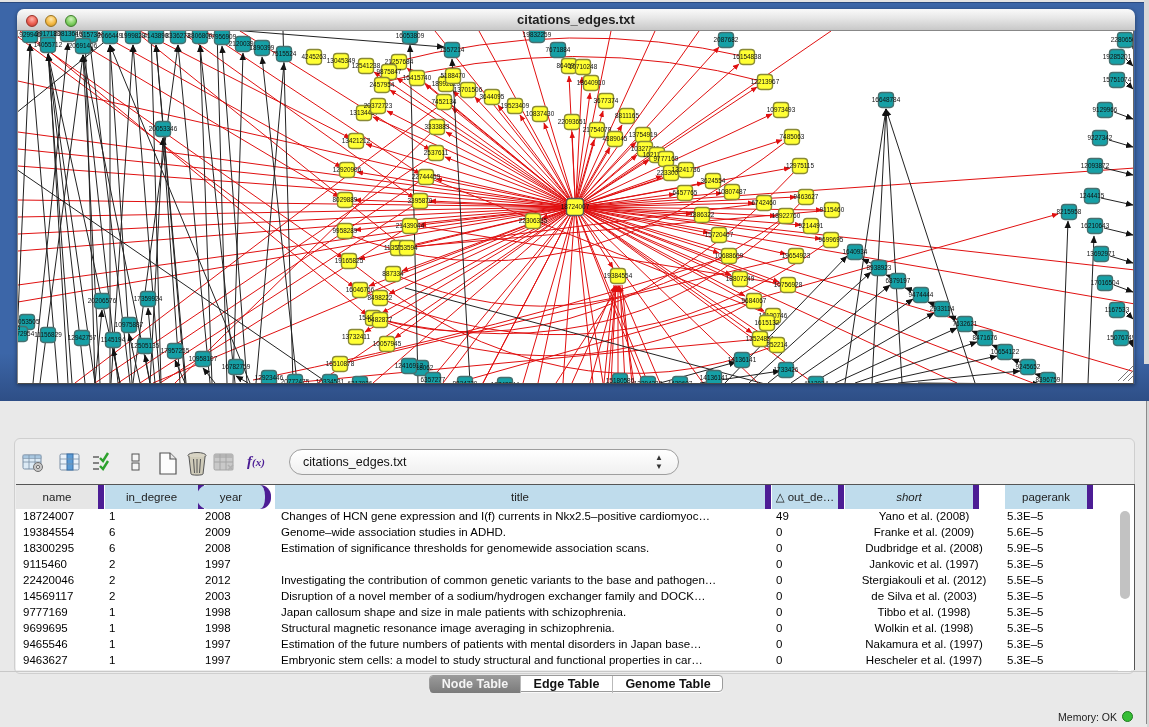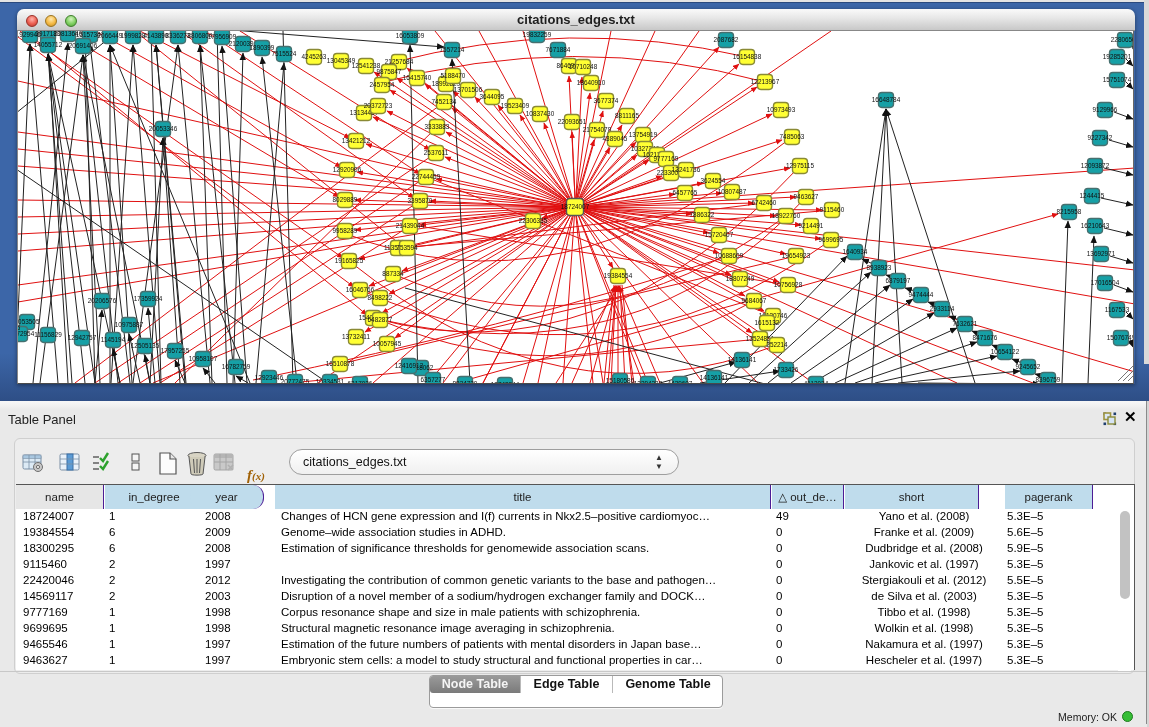--- a/index.html
+++ b/index.html
@@ -29,34 +29,34 @@
 #innerp { position:absolute; left:14px; top:37px; width:1121px; height:236px; background:#EDEDED; border:1px solid #CFCFCF; border-radius:6px; }
 
 #tbar { position:absolute; left:0; top:10px; width:100%; height:30px; }
 .ticon { position:absolute; top:1px; }
 #dropdown { position:absolute; left:274px; top:0px; width:390px; height:26px; background:linear-gradient(#FFFFFF,#F0F0F0); border:1px solid #9E9E9E; border-radius:13px; }
 #dropdown .t { position:absolute; left:13px; top:5px; font-size:12.5px; color:#111; }
 #dropdown .arr { position:absolute; right:15px; top:3px; font-size:8px; color:#333; line-height:9px; text-align:center; }
 
 #tbl { position:absolute; left:1px; top:45px; width:1119px; height:186px; background:#fff; border-top:1px solid #555; border-right:1px solid #555; }
 #thead { position:absolute; left:0; top:0; width:100%; height:24px; background:#fff; font-size:11.5px; color:#222; }
-#thead div { position:absolute; top:0; height:24px; line-height:24px; text-align:center; border-right:1px solid #4c1d95; background:#BFDCEC; }
+#thead div { position:absolute; top:0; height:24px; line-height:24px; text-align:center; border-right:6px solid #4c1d95; background:#BFDCEC; }
 #tbody { position:absolute; left:0; top:24px; width:100%; }
 .tr { position:relative; height:16px; font-size:11.5px; color:#000; white-space:nowrap; }
 .tr div { position:absolute; top:0; height:16px; line-height:15px; overflow:hidden; }
 .c0 { left:7px; width:80px; }
 .c1 { left:93px; width:95px; }
 .c2 { left:189px; width:70px; }
 .c3 { left:265px; width:490px; }
 .c4 { left:760px; width:66px; }
 .c5 { left:828px; width:160px; text-align:center; }
 .c6 { left:991px; width:88px; }
 
 #tabline { position:absolute; left:0; top:270px; width:1149px; height:1px; background:#C8C8C8; }
-#tabs { position:absolute; left:429px; top:274px; width:294px; height:33px; border:1px solid #9B9B9B; border-radius:4px; background:#fff; box-shadow:0 1px 0 rgba(255,255,255,.7); font-size:12.5px; font-weight:bold; }
+#tabs { position:absolute; left:429px; top:274px; width:294px; height:17px; border:1px solid #9B9B9B; border-radius:4px; background:#fff; box-shadow:0 1px 0 rgba(255,255,255,.7); font-size:12.5px; font-weight:bold; }
 #tabs div { position:absolute; top:0; height:17px; line-height:16px; text-align:center; }
 #tab1 { left:0; width:90px; background:linear-gradient(#9A9A9A,#7A7A7A); color:#F5F5F5; border-radius:3px 0 0 3px; }
 #tab2 { left:90px; width:92px; color:#111; border-left:1px solid #B9B9B9; }
 #tab3 { left:182px; width:111px; color:#111; border-left:1px solid #B9B9B9; }
 
 #mem { position:absolute; right:32px; top:310px; font-size:10.5px; color:#222; }
 #memdot { position:absolute; right:16px; top:310px; width:11px; height:11px; border-radius:50%; background:#35BE35; border:1px solid #1E7A1E; }
 #rline { position:absolute; left:1146px; top:401px; width:1px; height:323px; background:#8A8A8A; }
 #grip { position:absolute; left:570px; top:402px; width:10px; height:4px; }
 #grip div { position:absolute; width:2px; height:2px; background:#666; }
@@ -634,32 +634,20 @@
         <div class="tl" id="tl2"></div>
         <div class="tl" id="tl3"></div>
     </div>
   </div>
   <div id="grip">
       <div style="left:0;top:0"></div>
       <div style="left:4px;top:0"></div>
       <div style="left:8px;top:0"></div>
     </div>
   <div id="tpanel">
-    <div id="tphead">
-        <div class="t">Table Panel</div>
-<svg id="tpfloat" width="14" height="14" viewBox="0 0 14 14">
-<rect x="0.5" y="0.5" width="2.6" height="2.6" fill="#1E3F6E"></rect>
-          <rect x="10.5" y="0.5" width="2.6" height="2.6" fill="#1E3F6E"></rect>
-          <rect x="0.5" y="10.5" width="2.6" height="2.6" fill="#1E3F6E"></rect>
-          <rect x="10.5" y="10.5" width="2.6" height="2.6" fill="#1E3F6E"></rect>
-<rect x="1" y="1" width="6.5" height="6.5" fill="#DCE8F5" stroke="#9E9440" stroke-width="1.6"></rect>
-<rect x="5" y="5" width="7" height="7" fill="#D6E4F4" stroke="#8A8A3A" stroke-width="1.4"></rect>
-</svg>
-<div id="tpx">✕</div>
-      </div>
     <div id="innerp">
       <div id="tbar">
         <svg class="ticon" style="left:5px" width="26" height="26" viewBox="0 0 26 26">
           <rect x="3" y="5" width="18" height="14" rx="1.5" fill="#DCEAF5" stroke="#7A8FA5"></rect>
           <rect x="3" y="5" width="18" height="3.5" fill="#A9C7E0" stroke="#7A8FA5" stroke-width=".6"></rect>
           <line x1="9" y1="5" x2="9" y2="19" stroke="#7A8FA5" stroke-width=".8"></line>
           <line x1="15" y1="5" x2="15" y2="19" stroke="#7A8FA5" stroke-width=".8"></line>
           <line x1="3" y1="12" x2="21" y2="12" stroke="#7A8FA5" stroke-width=".8"></line>
           <circle cx="18" cy="17" r="4.5" fill="#C8C8C8" stroke="#6F6F6F"></circle>
           <circle cx="18" cy="17" r="1.6" fill="#EDEDED" stroke="#6F6F6F"></circle>
@@ -693,34 +681,34 @@
           <line x1="17.5" y1="9" x2="16.5" y2="23" stroke="#555"></line>
         </svg>
         <svg class="ticon" style="left:196px" width="26" height="26" viewBox="0 0 26 26">
           <rect x="3" y="4" width="19" height="16" rx="1.5" fill="#C9C9C9" stroke="#A5A5A5"></rect>
           <rect x="3" y="4" width="19" height="4" fill="#B5B5B5"></rect>
           <line x1="9" y1="4" x2="9" y2="20" stroke="#A5A5A5"></line>
           <line x1="15" y1="4" x2="15" y2="20" stroke="#A5A5A5"></line>
           <line x1="3" y1="12" x2="22" y2="12" stroke="#A5A5A5"></line>
           <path d="M17,15 L22,20 M22,15 L17,20" stroke="#B0B0B0" stroke-width="1.6"></path>
         </svg>
-        <div class="ticon" style="left:232px; top:18px; font-family:'Liberation Serif',serif; font-style:italic; font-weight:bold; font-size:15px; color:#a16207;">f<span style="font-size:11px">(x)</span></div>
+        <div class="ticon" style="left:232px; top:4px; font-family:'Liberation Serif',serif; font-style:italic; font-weight:bold; font-size:15px; color:#4c1d95;">f<span style="font-size:11px">(x)</span></div>
         <div id="dropdown">
             <div class="t">citations_edges.txt</div>
             <div class="arr">▲<br>▼</div>
           </div>
       </div>
       <div id="tbl">
         <div id="thead">
           <div style="left:0;width:88px;background:#E6E6E6 !important;">name</div>
           <div style="left:89px;width:99px;">in_degree</div>
-          <div style="left:174px;width:74px;border-radius:11px;">year</div>
+          <div style="left:181px;width:74px;border-radius:11px;">year</div>
           <div style="left:259px;width:496px;">title</div>
           <div style="left:756px;width:72px;">△ out_de…</div>
-          <div style="left:829px;width:134px;">short</div>
+          <div style="left:829px;width:134px;font-style:italic;">short</div>
           <div style="left:989px;width:88px;">pagerank</div>
         </div>
         <div id="tbody">
 <div class="tr">
               <div class="c0">18724007</div>
               <div class="c1">1</div>
               <div class="c2">2008</div>
               <div class="c3">Changes of HCN gene expression and I(f) currents in Nkx2.5–positive cardiomyoc…</div>
               <div class="c4">49</div>
               <div class="c5">Yano et al. (2008)</div>
@@ -767,21 +755,21 @@
               <div class="c2">2003</div>
               <div class="c3">Disruption of a novel member of a sodium/hydrogen exchanger family and DOCK…</div>
               <div class="c4">0</div>
               <div class="c5">de Silva et al. (2003)</div>
               <div class="c6">5.3E–5</div>
             </div>
 <div class="tr">
               <div class="c0">9777169</div>
               <div class="c1">1</div>
               <div class="c2">1998</div>
-              <div class="c3">Corpus resonance shape and size in male patients with schizophrenia.</div>
+              <div class="c3">Japan callosum shape and size in male patients with schizophrenia.</div>
               <div class="c4">0</div>
               <div class="c5">Tibbo et al. (1998)</div>
               <div class="c6">5.3E–5</div>
             </div>
 <div class="tr">
               <div class="c0">9699695</div>
               <div class="c1">1</div>
               <div class="c2">1998</div>
               <div class="c3">Structural magnetic resonance image averaging in schizophrenia.</div>
               <div class="c4">0</div>

